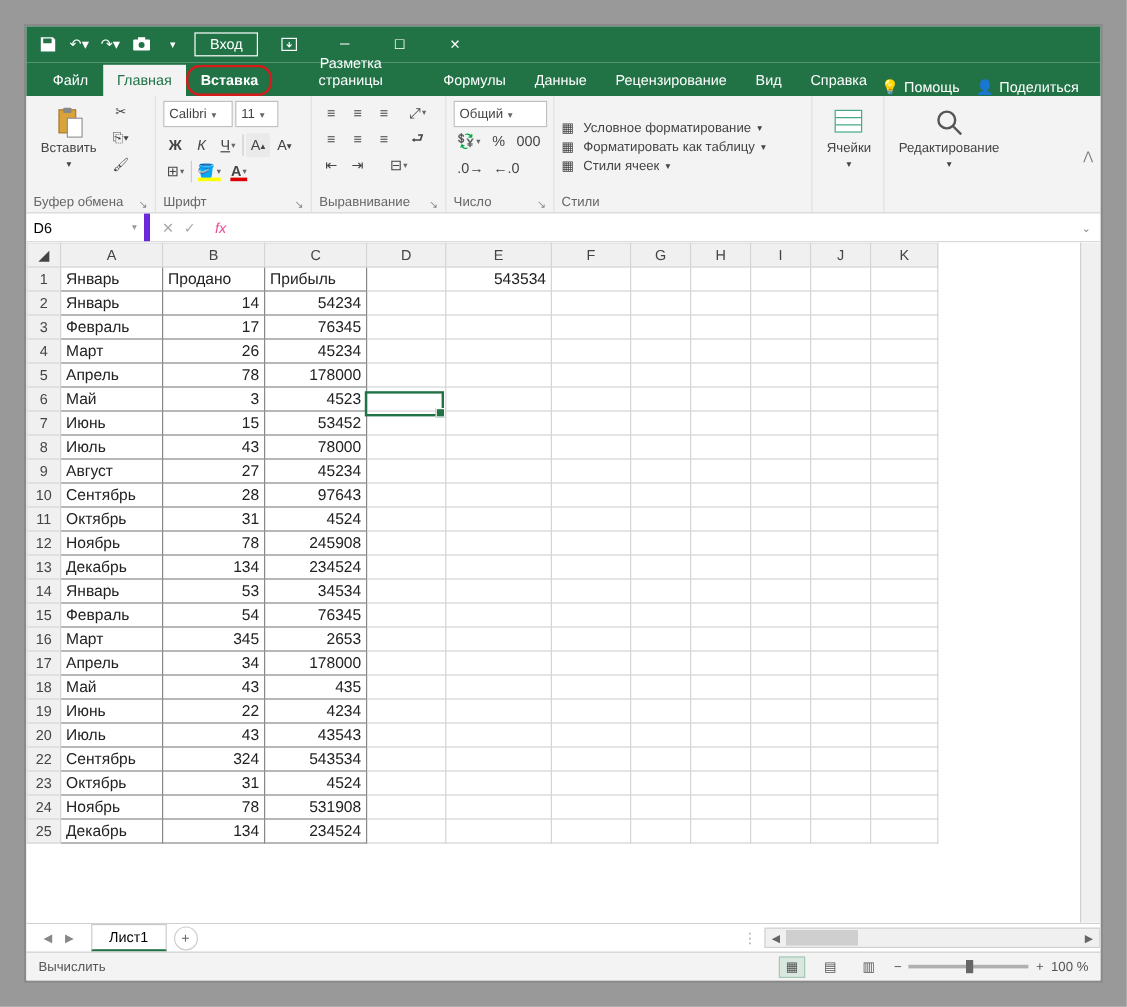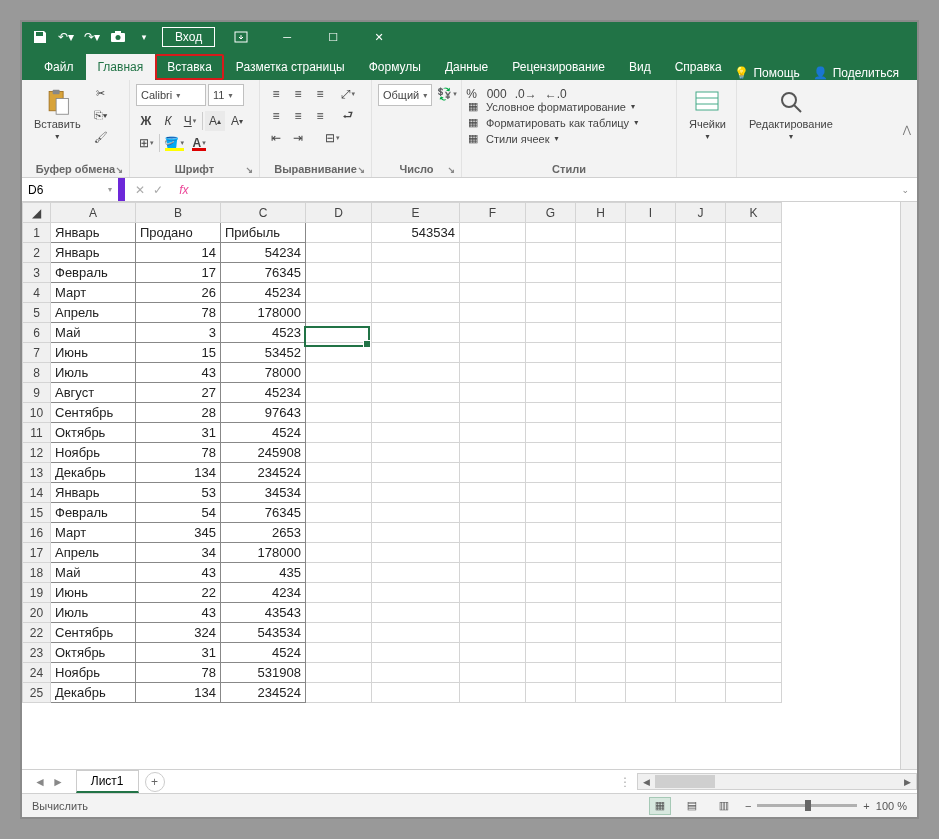--- a/index.html
+++ b/index.html
@@ -8,41 +8,41 @@
 .titlebar { height:30px; background:#217346; display:flex; align-items:center; color:#fff; font-size:12px; }
 .qat { display:flex; align-items:center; gap:10px; padding:0 10px; }
 .qat-icon { width:16px; height:16px; color:#fff; cursor:pointer; display:flex; align-items:center; justify-content:center; }
 .titlebar-center { flex:1; text-align:center; }
 .titlebar-right { display:flex; align-items:center; gap:6px; padding-right:6px; }
 .signin { border:1px solid #fff; padding:2px 12px; font-size:12px; cursor:pointer; }
 .winbtn { width:40px; height:30px; display:flex; align-items:center; justify-content:center; cursor:pointer; font-size:11px; }
 .tabs { height:28px; background:#217346; display:flex; align-items:flex-end; padding-left:10px; color:#fff; font-size:12px; }
 .tab { padding:6px 12px; cursor:pointer;text-align:center; }
 .tab.active { background:#F3F3F3; color:#217346; }
-.tab.highlight { box-shadow:inset 0 0 0 2px #d71b1b; border-radius:2px; background:#217346; color:#fff; }
+.tab.highlight { box-shadow:inset 0 0 0 2px #d71b1b; border-radius:12px; background:#217346; color:#fff;font-weight:bold; }
 .tabs-right { margin-left:auto; display:flex; align-items:center; gap:14px; padding-right:18px; font-size:12px; }
 .tabs-right span { cursor:pointer; display:flex; align-items:center; gap:4px; }
 .ribbon { height:98px; background:#F3F3F3; border-bottom:1px solid #d0d0d0; display:flex; font-size:11px; color:#444; }
 .rgroup { display:flex; flex-direction:column; border-right:1px solid #e2e2e2; padding:4px 6px 0 6px; }
 .rgroup-body { flex:1; display:flex; gap:4px; align-items:flex-start; }
-.rgroup-label { text-align:center; font-size:11px; color:#666; padding:2px 0; position:relative;font-weight:bold; }
+.rgroup-label { font-size:11px; color:#666; padding:2px 0; position:relative; }
 .rgroup-label .dlg { position:absolute; right:0; bottom:2px; font-size:9px; color:#888; cursor:pointer; }
 .bigbtn { display:flex; flex-direction:column; align-items:center; gap:2px; padding:4px 6px; cursor:pointer; }
 .bigbtn svg { width:28px; height:28px; }
 .smallcol { display:flex; flex-direction:column; gap:4px; justify-content:center; }
 .smallbtn { width:20px; height:18px; cursor:pointer; display:flex; align-items:center; justify-content:center; font-size:11px; }
 .fontrow { display:flex; gap:2px; align-items:center; margin-bottom:3px; }
 .fontsel { border:1px solid #c0c0c0; background:#fff; height:22px; font-size:11px; padding:0 4px; display:flex; align-items:center; cursor:pointer; }
 .fontsel .drop { margin-left:4px; font-size:8px; color:#666; }
 .btnrow { display:flex; gap:2px; align-items:center; }
 .ibtn { min-width:20px; height:20px; cursor:pointer; display:flex; align-items:center; justify-content:center; font-size:12px; border:1px solid transparent; padding:0 2px; }
 .ibtn .drop { font-size:7px; margin-left:1px; color:#666; }
 .colorbar { position:absolute; bottom:1px; left:2px; right:2px; height:3px; }
 .namebox-row { height:24px; border-bottom:1px solid #d0d0d0; display:flex; align-items:center; background:#fff; font-size:12px; }
-.namebox { width:103px; border-right:7px solid #6d28d9; padding:0 6px; height:100%; display:flex; align-items:center; }
+.namebox { width:103px; border-right:5px solid #6d28d9; padding:0 6px; height:100%; display:flex; align-items:center; }
 .namebox .drop { margin-left:auto; font-size:8px; color:#999; }
 .fx-btns { display:flex; gap:8px; padding:0 10px; color:#aaa; }
 .fx-btns span { cursor:pointer; }
 .fx-label { font-style:italic; color:#ec4899; padding:0 6px; }
 .formula { flex:1; padding:0 4px; }
 .grid-area { flex:1; display:flex; overflow:hidden; background:#fff; position:relative; }
 .grid-wrap { flex:1; overflow:hidden; position:relative; }
 table.grid { border-collapse:collapse; font-size:13px; color:#222; table-layout:fixed; }
 table.grid th { background:#f0f0f0; border:1px solid #d4d4d4; font-weight:normal; color:#444; font-size:12px; height:20px; text-align:center; }
 table.grid th.corner { width:28px; background:#f0f0f0; }
@@ -140,21 +140,21 @@
           <span class="smallbtn">⎘▾</span>
           <span class="smallbtn">🖌</span>
         </div>
       </div>
       <div class="rgroup-label"><span>Буфер обмена</span><span class="dlg">↘</span></div>
     </div>
 
     <div class="rgroup" style="width:130px">
       <div class="rgroup-body" style="flex-direction:column;gap:2px">
         <div class="fontrow">
-          <div class="fontsel" style="width:70px">
+          <div class="fontsel" style="width:58px">
               <span>Calibri</span>
               <span class="drop">▾</span>
             </div>
           <div class="fontsel" style="width:36px">
               <span>11</span>
               <span class="drop">▾</span>
             </div>
         </div>
         <div class="btnrow">
           <span class="ibtn">
@@ -205,21 +205,21 @@
           <span class="ibtn">⇤</span>
           <span class="ibtn">⇥</span>
           <span style="width:10px"></span>
           <span class="ibtn">⊟<span class="drop">▾</span></span>
         </div>
       </div>
       <div class="rgroup-label"><span>Выравнивание</span><span class="dlg">↘</span></div>
     </div>
 
     <div class="rgroup" style="width:90px">
-      <div class="rgroup-body" style="flex-direction:row;gap:2px">
+      <div class="rgroup-body" style="flex-direction:column;gap:2px">
         <div class="fontsel" style="width:78px">
             <span>Общий</span>
             <span class="drop">▾</span>
           </div>
         <div class="btnrow">
           <span class="ibtn">💱<span class="drop">▾</span></span>
           <span class="ibtn">%</span>
           <span class="ibtn">000</span>
         </div>
         <div class="btnrow">

